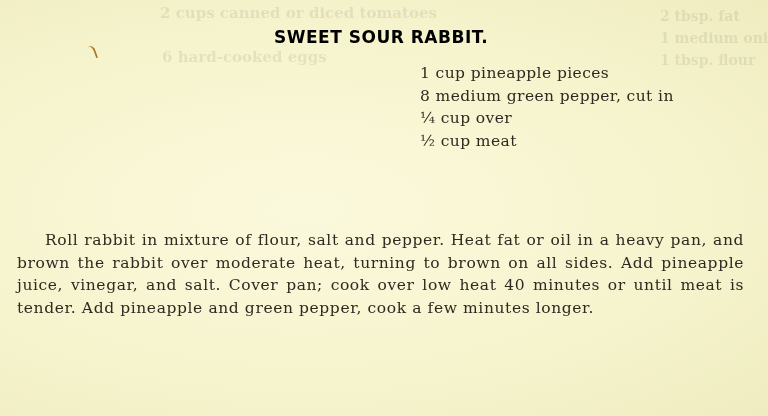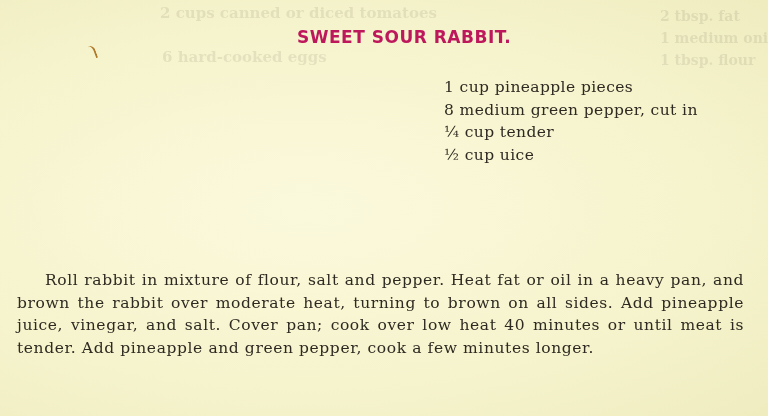--- a/index.html
+++ b/index.html
@@ -30,74 +30,73 @@
     .ghost-3 { left: 660px; top: 8px; font-size: 14px; }
     .ghost-4 { left: 660px; top: 30px; font-size: 14px; }
     .ghost-5 { left: 660px; top: 52px; font-size: 14px; }
 
     .title {
       position: absolute;
       left: 274px; top: 27px;
       font-family: "DejaVu Sans", "Liberation Sans", sans-serif;
       font-size: 17px;
       letter-spacing: 0.5px;
-      color: #be185d;
-      margin-left: 23px;
+      color: #000000;
     }
 
     .mark {
       position: absolute; left: 90px; top: 45px;
       width: 6px; height: 14px;
       border-right: 2px solid #b07a2a;
       border-radius: 0 8px 0 0;
       transform: rotate(-20deg);
     }
 
     .ing-col {
       position: absolute;
       font-size: 15.5px;
       line-height: 22.5px;
       letter-spacing: 0.4px;
     }
     .ing-left { left: 24px; top: 66px; }
-    .ing-right { left: 420px; top: 76px; margin-left: 24px; }
+    .ing-right { left: 420px; top: 62px; }
     .ing-line { display: block; white-space: nowrap; }
     .indent { padding-left: 30px; }
 
     .instructions {
       position: absolute;
       left: 17px; top: 229px;
       width: 727px;
       font-size: 15.5px;
       line-height: 22.5px;
       letter-spacing: 0.6px;
       text-align: justify;
     }
-    .para { text-indent: 28px; margin-top: 40px; }
+    .para { text-indent: 28px; }
   </style>
 </head>
 <body>
 
 <div class="page">
 
   <div class="ghost ghost-1">2 cups canned or diced tomatoes</div>
   <div class="ghost ghost-2">6 hard-cooked eggs</div>
   <div class="ghost ghost-3">2 tbsp. fat</div>
   <div class="ghost ghost-4">1 medium onion</div>
   <div class="ghost ghost-5">1 tbsp. flour</div>
 
   <div class="mark"></div>
 
   <h1 class="title">SWEET SOUR RABBIT.</h1>
 
 
   <div class="ing-col ing-right">
     <span class="ing-line">1 cup pineapple pieces</span>
     <span class="ing-line">8 medium green pepper, cut in</span>
-    <span class="ing-line">¼ cup tender</span>
-    <span class="ing-line">½ cup uice</span>
+    <span class="ing-line">¼ cup over</span>
+    <span class="ing-line">½ cup meat</span>
   </div>
 
   <div class="instructions">
     <p class="para">Roll rabbit in mixture of flour, salt and pepper. Heat fat or oil in a heavy pan, and brown the rabbit over moderate heat, turning to brown on all sides. Add pineapple juice, vinegar, and salt. Cover pan; cook over low heat 40 minutes or until meat is tender. Add pineapple and green pepper, cook a few minutes longer.</p>
   </div>
 
 </div>
 
 </body></html>

